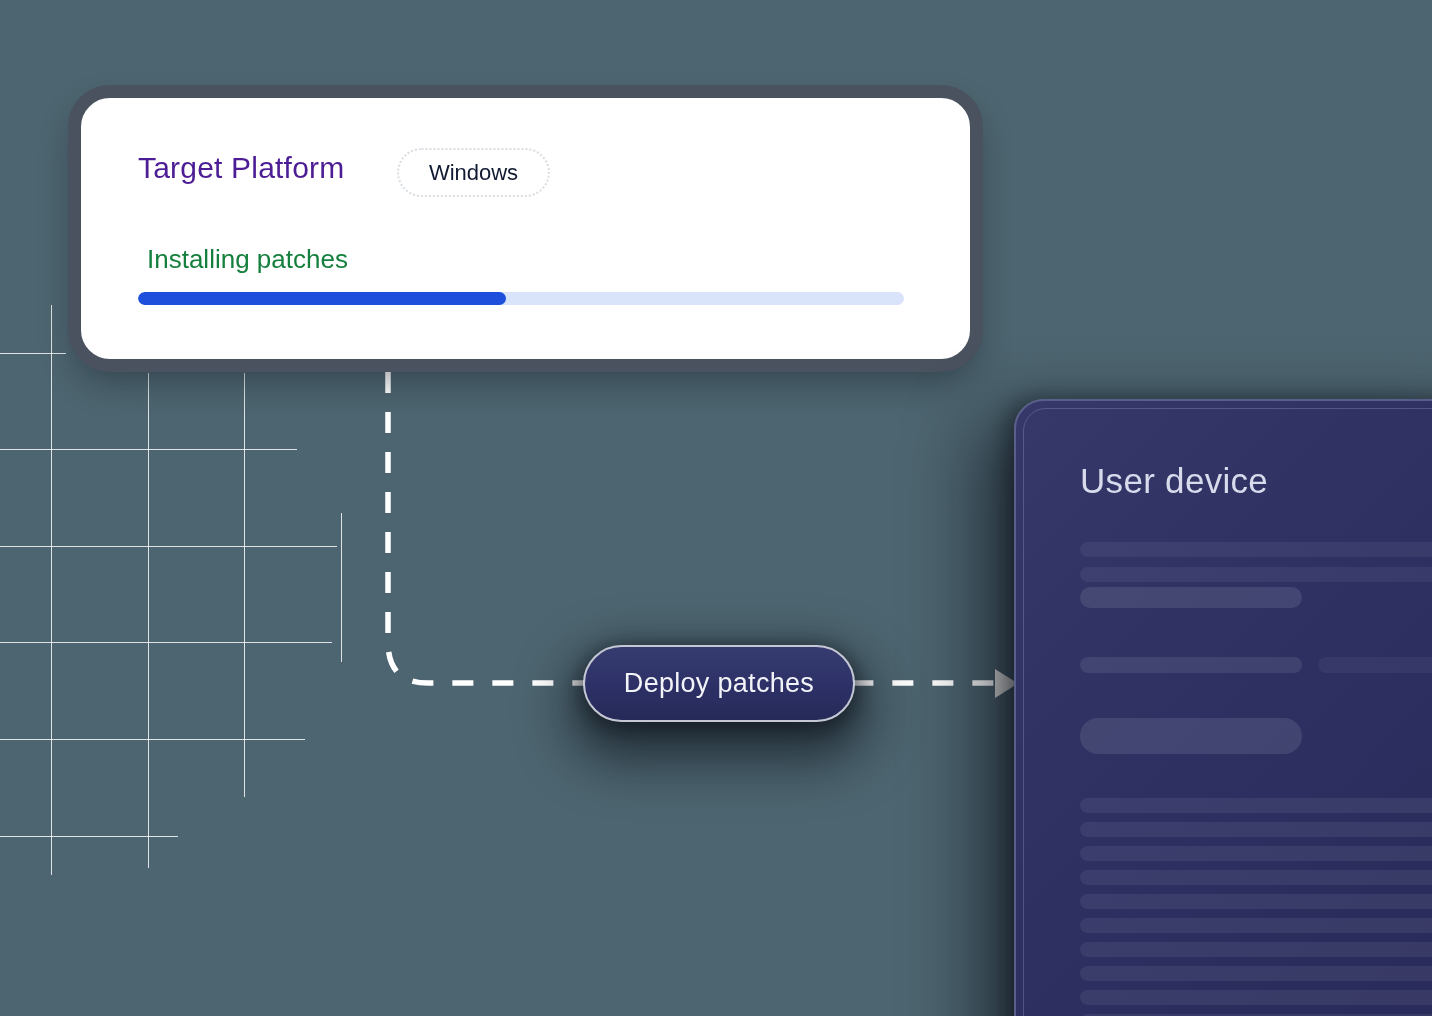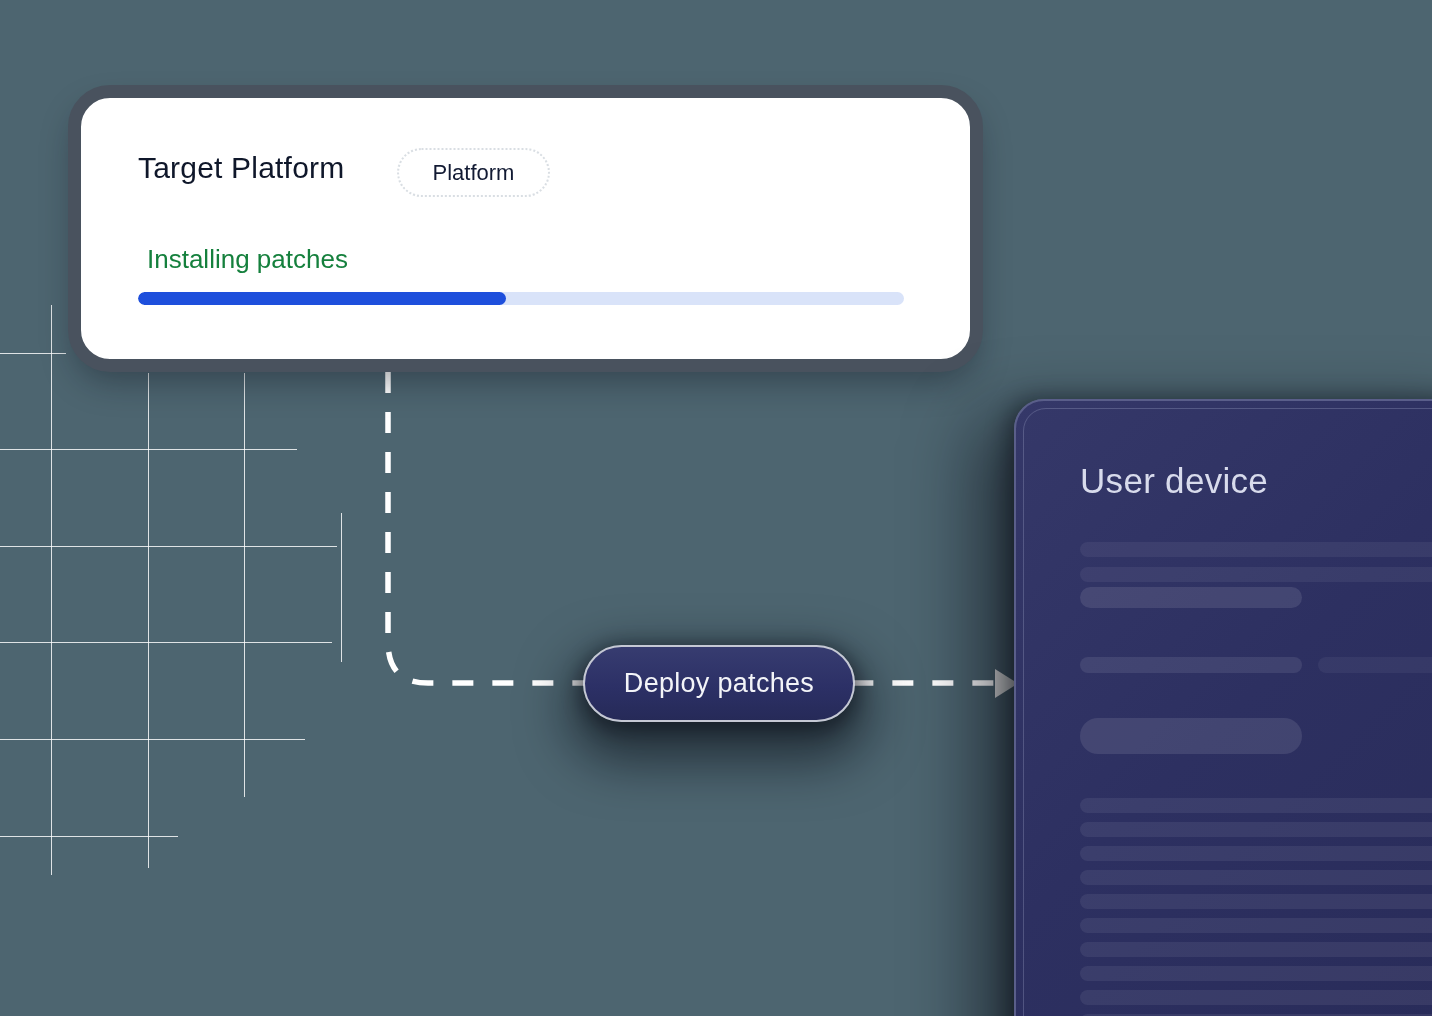--- a/index.html
+++ b/index.html
@@ -37,21 +37,21 @@
   .connector-svg{position:absolute;left:0;top:0;z-index:2;pointer-events:none;}
 
   
   .platform-card{
     position:absolute;left:68px;top:85px;width:915px;height:287px;z-index:3;
     background:#fff;border:13px solid var(--card-border);border-radius:42px;
     box-shadow:0 16px 34px -8px rgba(12,18,28,.4);
   }
   .card-title{
     position:absolute;left:57px;top:52px;
-    font-size:30px;font-weight:500;color:#0f172a;letter-spacing:.2px;line-height:36px;
+    font-size:30px;font-weight:500;color:#4c1d95;letter-spacing:.2px;line-height:36px;
   }
   .platform-pill{
     position:absolute;left:316px;top:50px;width:153px;height:49px;
     border:2px dotted #D9DEE3;border-radius:26px;background:#fff;
     display:flex;align-items:center;justify-content:center;
   }
   .platform-pill span{font-size:22px;font-weight:500;color:#121A33;}
   .status-label{
     position:absolute;left:66px;top:145px;
     font-size:26px;font-weight:400;color:#15803d;line-height:32px;
@@ -114,21 +114,21 @@
   <div class="grid-line gh gh6"></div>
 
   <svg class="connector-svg" width="1432" height="1016" viewBox="0 0 1432 1016">
     <path d="M388 372 L388 642 Q388 683 428 683 L994 683" fill="none" stroke="#FFFFFF" stroke-width="5.5" stroke-dasharray="21 19"></path>
     <polygon points="995,669 1018,683.5 995,698" fill="#EFF1EE"></polygon>
   </svg>
 
   <div class="platform-card">
     <div class="card-title">Target Platform</div>
     <div class="platform-pill">
-      <span>Platform</span>
+      <span>Windows</span>
     </div>
     <div class="status-label">Installing patches</div>
     <div class="progress-track">
       <div class="progress-fill" style="width: 48%;"></div>
     </div>
   </div>
 
   <div class="deploy-btn">
     <span>Deploy patches</span>
   </div>

